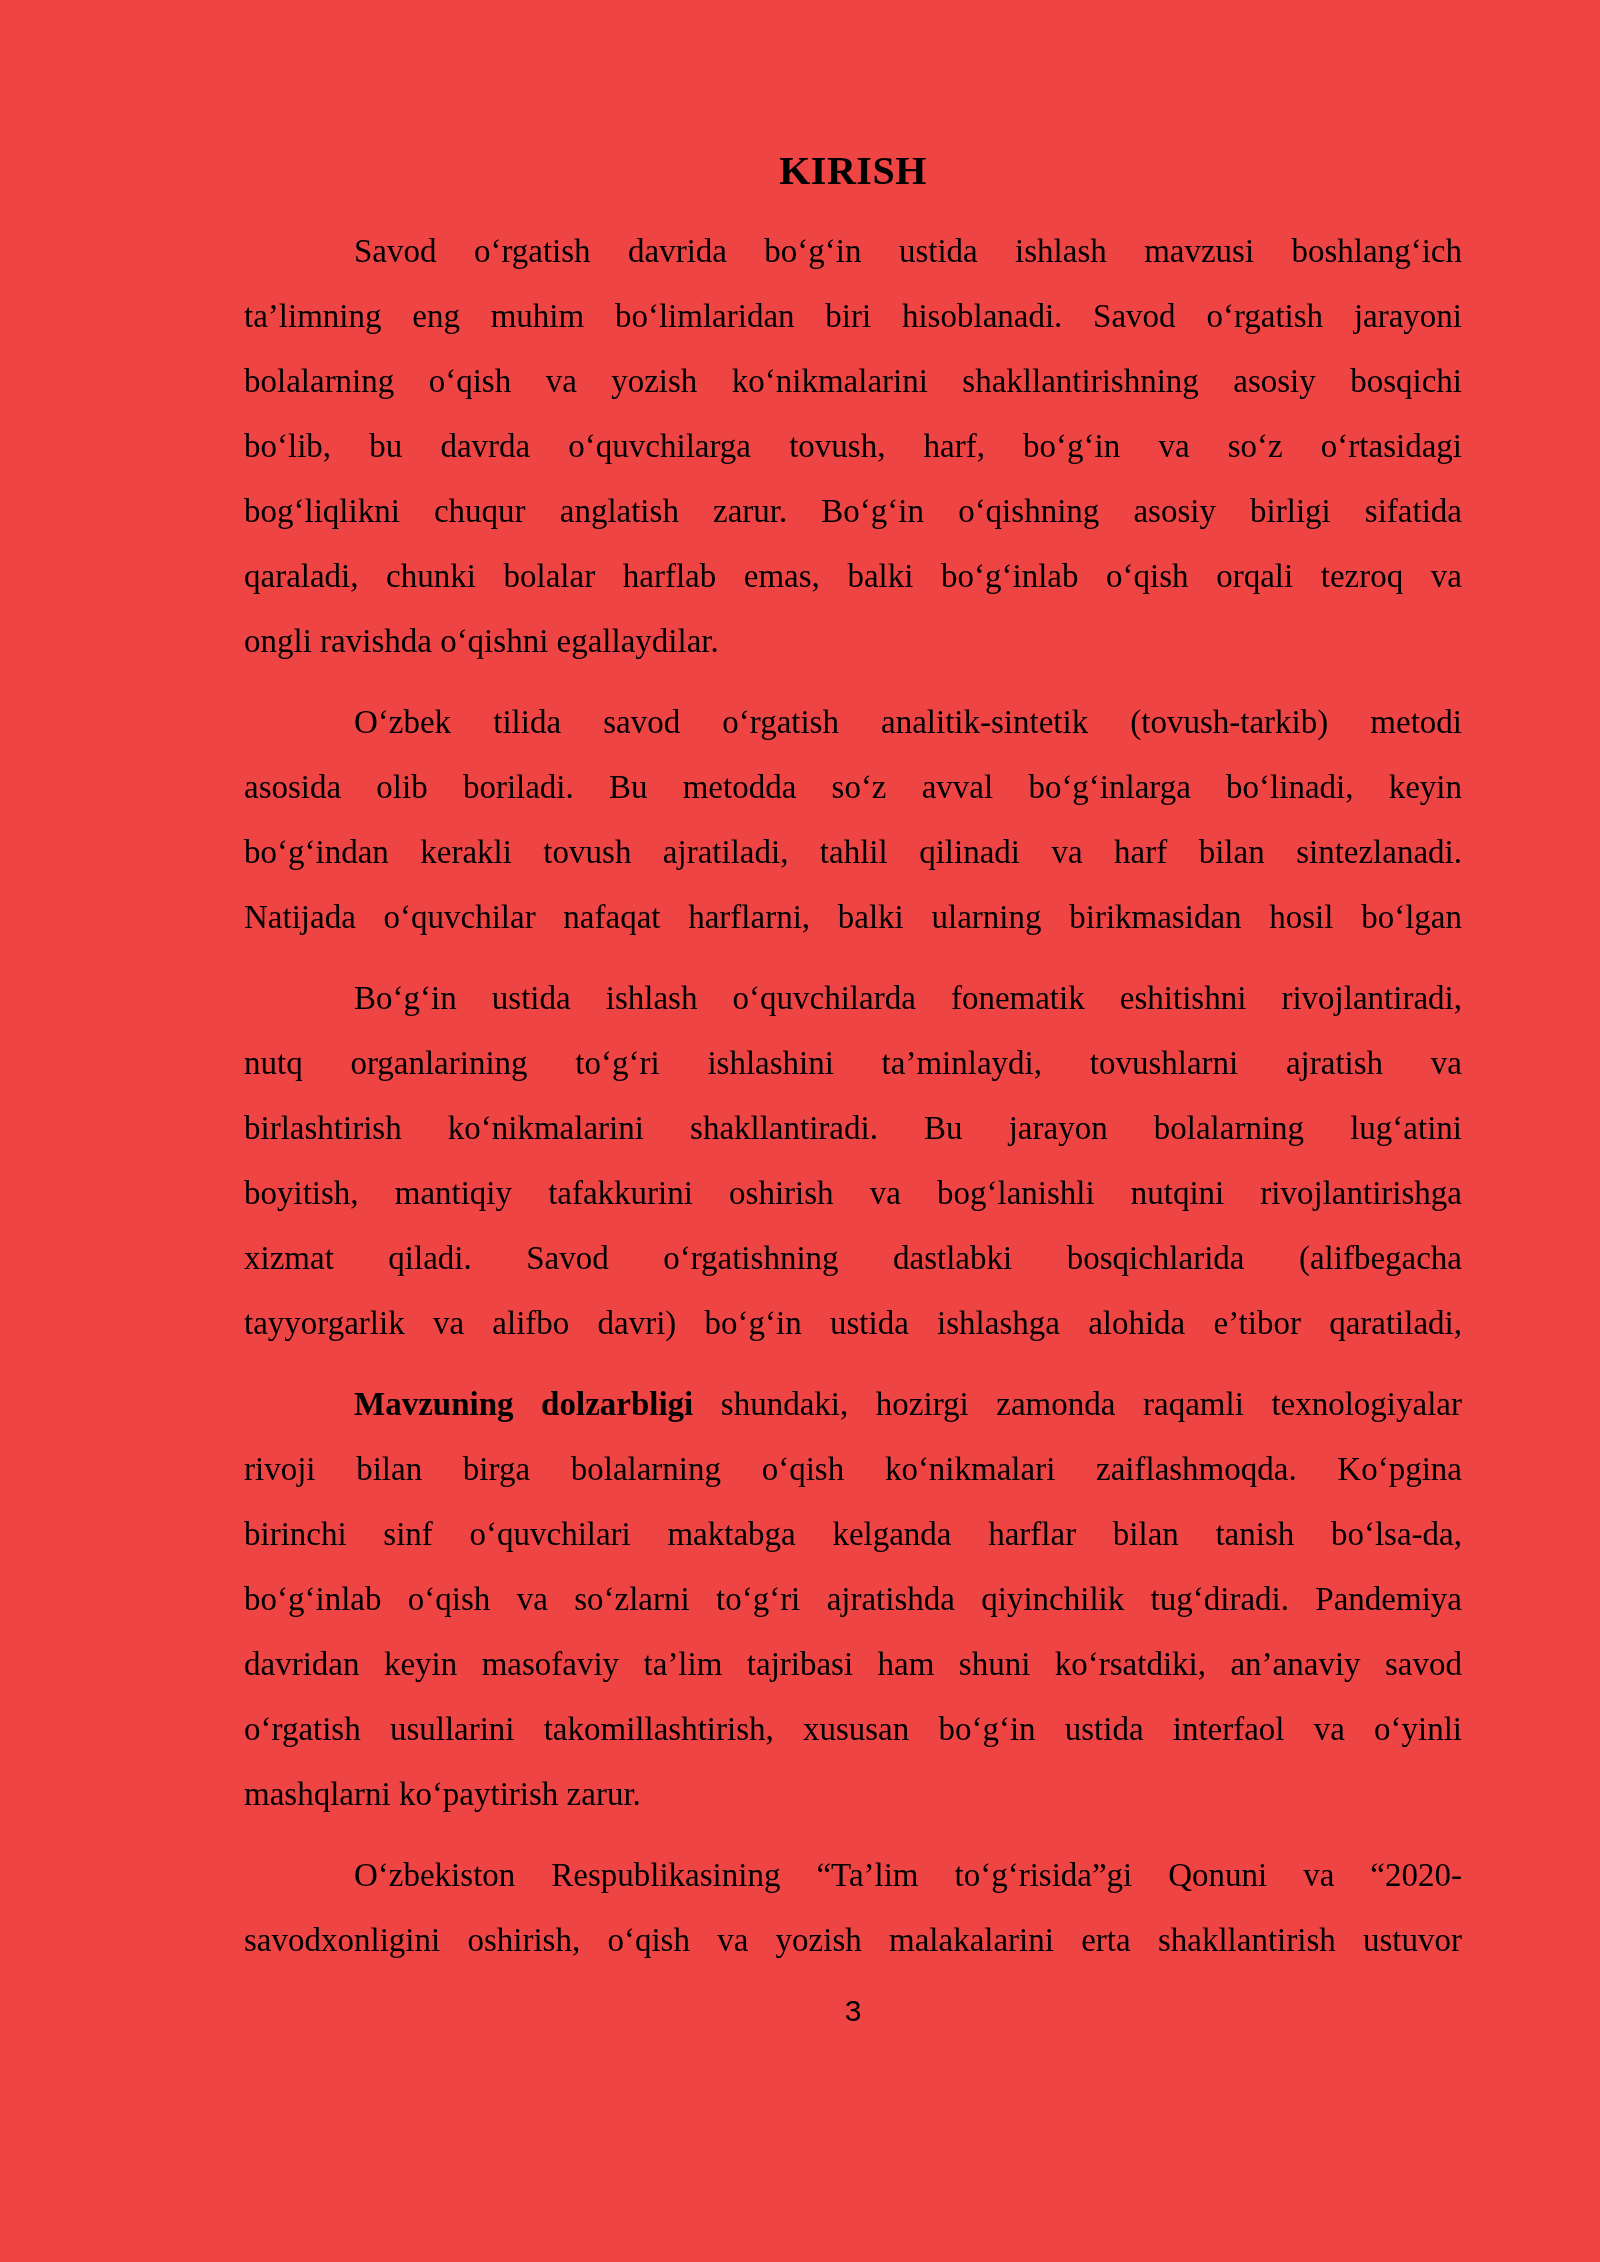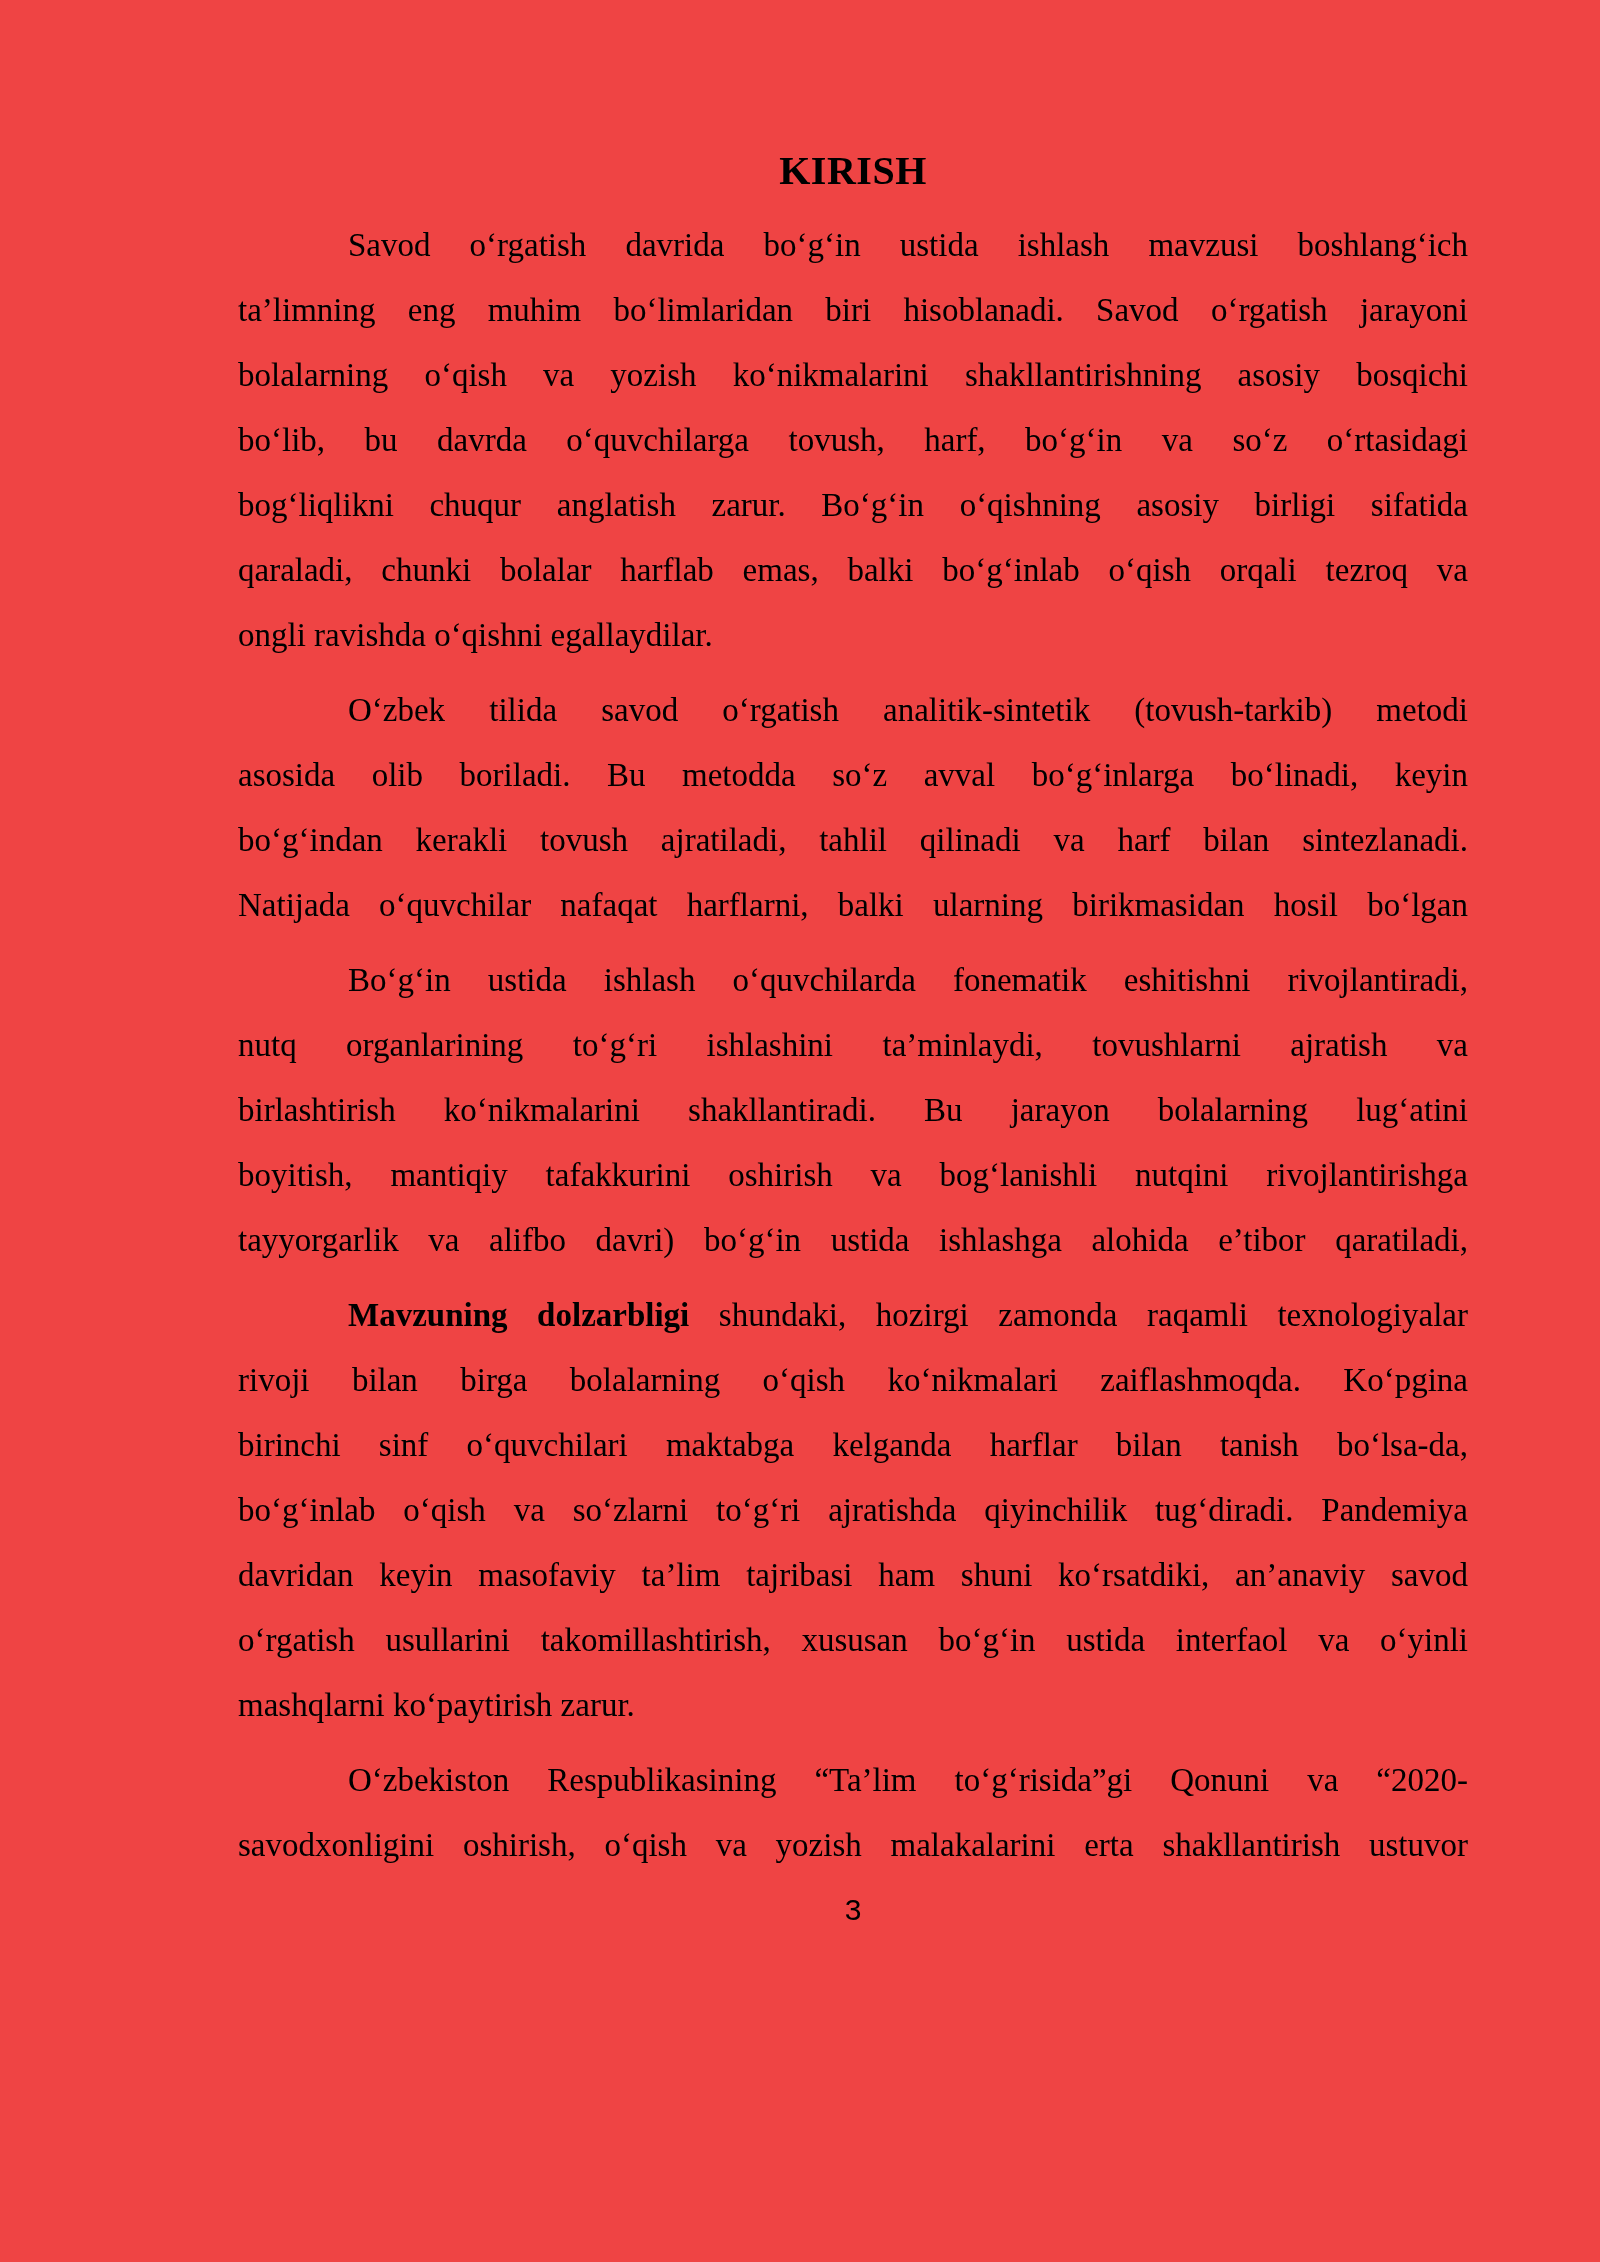--- a/index.html
+++ b/index.html
@@ -26,21 +26,21 @@
   .title {
     margin: 0;
     height: 65px;
     line-height: 65px;
     font-size: 40px;
     font-weight: bold;
     text-align: center;
     letter-spacing: 0.5px;
   }
   .para {
-    margin: 10px;
+    margin: 16px;
     padding: 0;
   }
   .ln {
     font-size: 33px;
     line-height: 65px;
     height: 65px;
     overflow: hidden;
     text-align: justify;
     text-justify: inter-word;
     white-space: normal;
@@ -91,20 +91,21 @@
       <div class="ln j">asosida olib boriladi. Bu metodda soʻz avval boʻgʻinlarga boʻlinadi, keyin</div>
       <div class="ln j">boʻgʻindan kerakli tovush ajratiladi, tahlil qilinadi va harf bilan sintezlanadi.</div>
       <div class="ln j">Natijada oʻquvchilar nafaqat harflarni, balki ularning birikmasidan hosil boʻlgan</div>
     </div>
 
     <div class="para">
       <div class="ln j ind">Boʻgʻin ustida ishlash oʻquvchilarda fonematik eshitishni rivojlantiradi,</div>
       <div class="ln j">nutq organlarining toʻgʻri ishlashini ta’minlaydi, tovushlarni ajratish va</div>
       <div class="ln j">birlashtirish koʻnikmalarini shakllantiradi. Bu jarayon bolalarning lugʻatini</div>
       <div class="ln j">boyitish, mantiqiy tafakkurini oshirish va bogʻlanishli nutqini rivojlantirishga</div>
+      <div class="ln j">xizmat qiladi. Savod oʻrgatishning dastlabki bosqichlarida (alifbegacha</div>
       <div class="ln j">tayyorgarlik va alifbo davri) boʻgʻin ustida ishlashga alohida e’tibor qaratiladi,</div>
     </div>
 
     <div class="para">
       <div class="ln j ind"><span class="b">Mavzuning dolzarbligi</span><span> shundaki, hozirgi zamonda raqamli texnologiyalar</span></div>
       <div class="ln j">rivoji bilan birga bolalarning oʻqish koʻnikmalari zaiflashmoqda. Koʻpgina</div>
       <div class="ln j">birinchi sinf oʻquvchilari maktabga kelganda harflar bilan tanish boʻlsa-da,</div>
       <div class="ln j">boʻgʻinlab oʻqish va soʻzlarni toʻgʻri ajratishda qiyinchilik tugʻdiradi. Pandemiya</div>
       <div class="ln j">davridan keyin masofaviy ta’lim tajribasi ham shuni koʻrsatdiki, an’anaviy savod</div>
       <div class="ln j">oʻrgatish usullarini takomillashtirish, xususan boʻgʻin ustida interfaol va oʻyinli</div>

